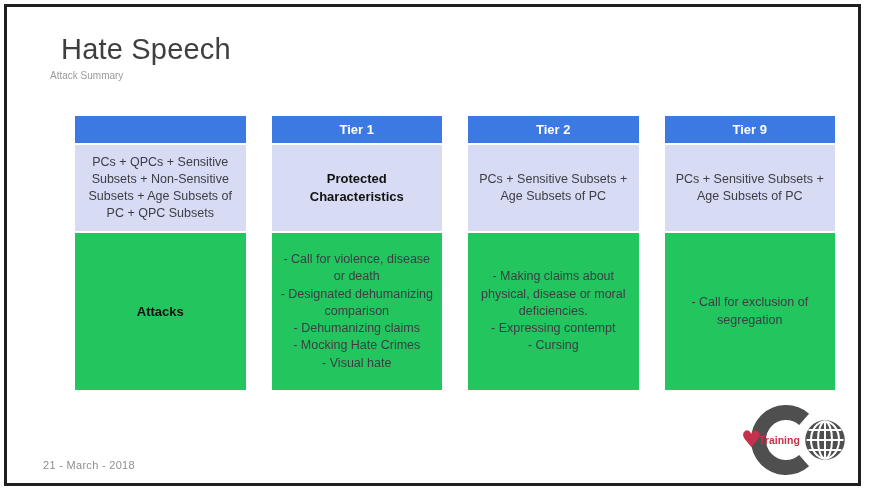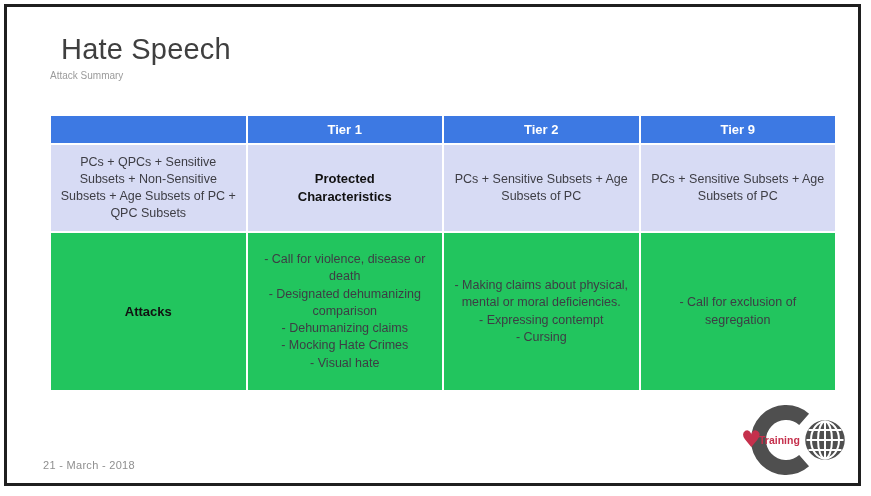--- a/index.html
+++ b/index.html
@@ -48,20 +48,21 @@
     display: flex;
     align-items: center;
     justify-content: center;
     text-align: center;
     padding: 8px 9px;
     box-sizing: border-box;
     font-size: 12.5px;
     line-height: 1.38;
     color: #3d3d44;
     white-space: pre-line;
+    margin-left: 24px;
   }
   .cell.header {
     background: #3D79E3;
     color: #ffffff;
     font-weight: 700;
     font-size: 13px;
     white-space: nowrap;
   }
   .cell.row-chars { background: #D7DBF4; }
   .cell.row-attacks { background: #22c55e; }
@@ -103,21 +104,21 @@
 Characteristics</div>
     <div class="cell row-chars">PCs + Sensitive Subsets + Age Subsets of PC</div>
     <div class="cell row-chars">PCs + Sensitive Subsets + Age Subsets of PC</div>
 
     <div class="cell row-attacks row-label">Attacks</div>
     <div class="cell row-attacks">- Call for violence, disease or death
 - Designated dehumanizing comparison
 - Dehumanizing claims
 - Mocking Hate Crimes
 - Visual hate</div>
-    <div class="cell row-attacks">- Making claims about physical, mental or moral deficiencies.
+    <div class="cell row-attacks">- Making claims about physical, disease or moral deficiencies.
 - Expressing contempt
 - Cursing</div>
     <div class="cell row-attacks">- Call for exclusion of segregation</div>
   </div>
 
   <div class="footer-date">21 - March - 2018</div>
 
   <div class="logo">
     <svg width="112" height="78" viewBox="0 0 112 78" xmlns="http://www.w3.org/2000/svg">
 

